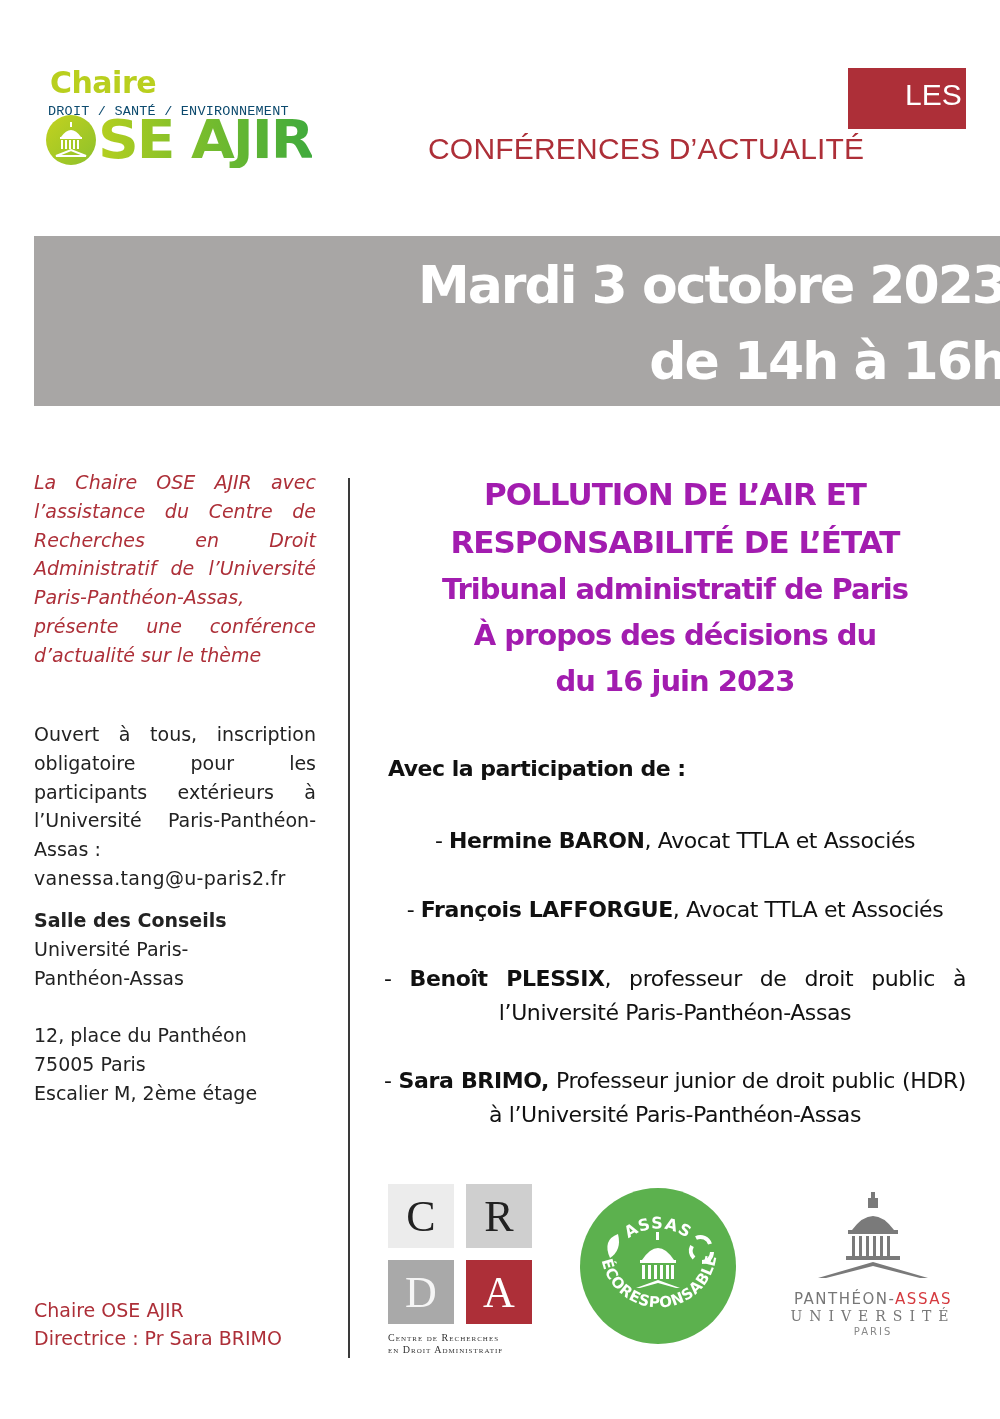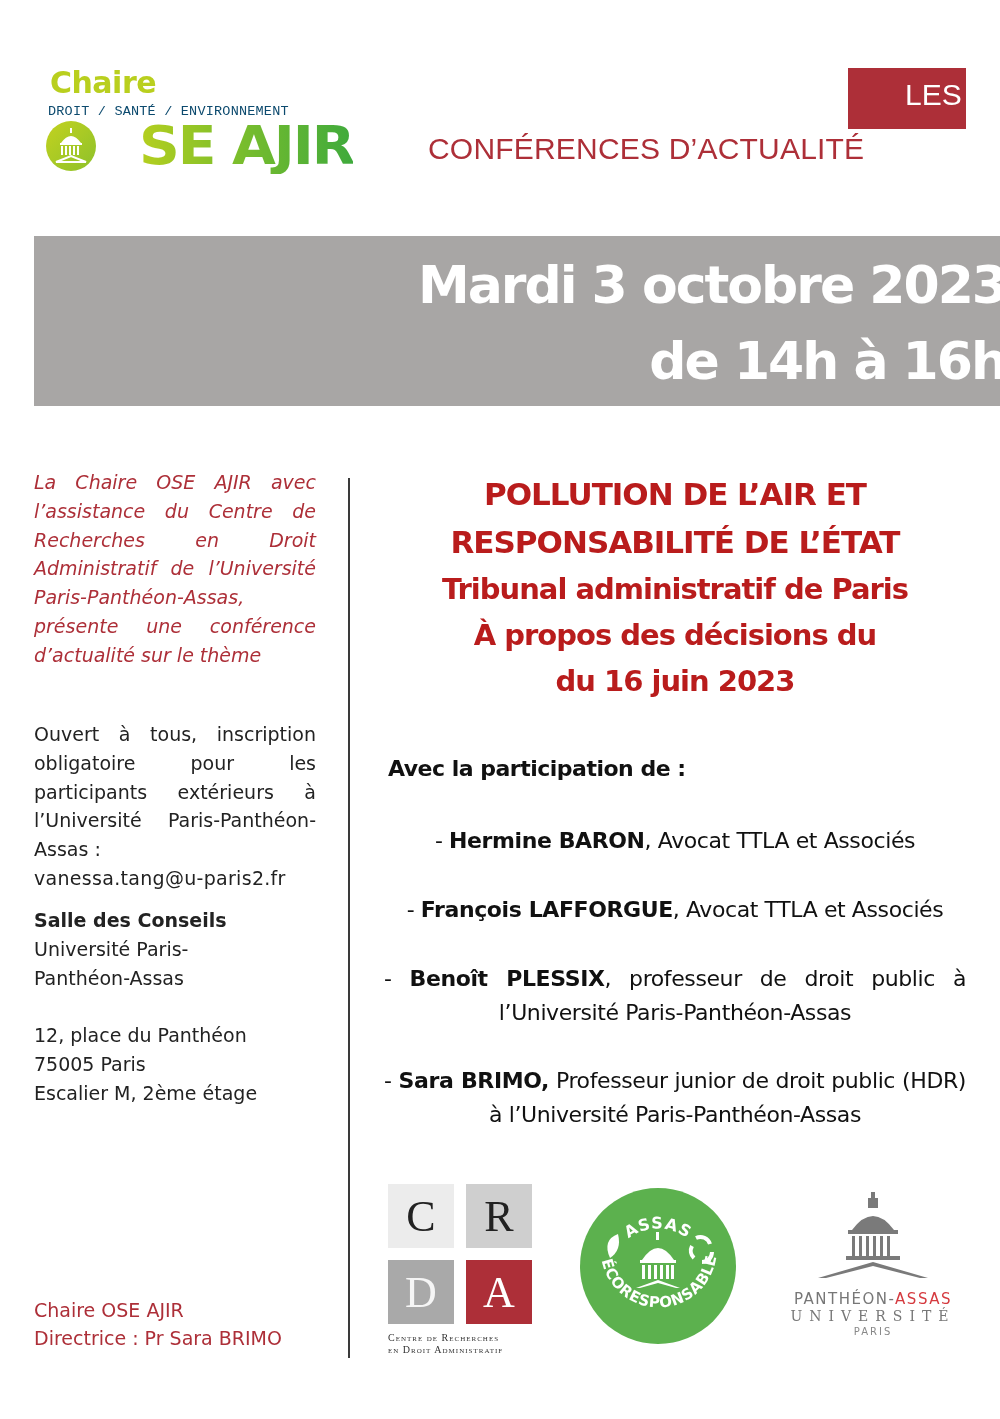--- a/index.html
+++ b/index.html
@@ -2,21 +2,21 @@
 <html><head>
 <meta charset="utf-8">
 <style>
   html, body { margin:0; padding:0; background:#ffffff; }
   body { width:1000px; height:1419px; position:relative; overflow:hidden; font-family:"Liberation Sans", sans-serif; }
   .abs { position:absolute; }
 
   
   #logo-chaire { left:50px; top:66px; font-family:"DejaVu Sans", sans-serif; font-weight:bold; font-size:30px; color:#b9cf1e; letter-spacing:-0.5px; line-height:34px; }
   #logo-sub { left:48px; top:104px; font-family:Liberation Mono, monospace; font-size:13.5px; color:#0c4a6e; letter-spacing:0.2px; white-space:nowrap; }
-  #logo-main { left:46px; top:118px; height:56px; display:flex; align-items:center;gap:41px; }
+  #logo-main { left:46px; top:112px; height:56px; display:flex; align-items:center; }
   #logo-main .dome { width:50px; height:50px; border-radius:50%; background:linear-gradient(135deg,#c3d21f,#8dc12b); display:flex; align-items:center; justify-content:center; margin-right:2px; }
   #logo-main .txt { font-family:"DejaVu Sans", sans-serif; font-weight:900; font-size:54px; line-height:56px; letter-spacing:-2px;
      background:linear-gradient(90deg,#b5cf1f 0%,#7cbe2c 45%,#3faa3c 100%); -webkit-background-clip:text; background-clip:text; color:transparent; transform:scaleX(1.05); transform-origin:left; }
 
   
   #les-box { left:848px; top:68px; width:118px; height:61px; background:#ad2f38; }
   #les-box span { position:absolute; left:16px; top:10px; color:#fff; font-size:30px; font-family:"Liberation Sans", sans-serif;margin-left:41px; }
   #conf-title { left:428px; top:132px; color:#ad2f38; font-size:30px; font-family:"Liberation Sans", sans-serif; white-space:nowrap; letter-spacing:0.2px; }
 
   
@@ -31,21 +31,21 @@
   .leftcol { left:34px; width:282px; font-family:"DejaVu Sans", sans-serif; font-size:19px; line-height:28.8px; text-align:justify; }
   #intro { top:468px; color:#ad2f38; font-style:italic; }
   #intro p, #reg p, #venue p { margin:0; }
   #reg { top:720px; color:#222; }
   #reg .email { font-family:"DejaVu Sans", sans-serif; letter-spacing:0.3px; }
   #venue { top:906px; color:#222; text-align:left; }
   #venue .b { font-weight:bold; }
   #footer-left { left:34px; top:1296px; color:#ad2f38; font-family:"DejaVu Sans", sans-serif; font-size:19px; line-height:28px; }
 
   
-  #topic { left:380px; top:470px; width:590px; text-align:center; color:#b91c1c; font-family:"DejaVu Sans", sans-serif; font-weight:bold; }
+  #topic { left:380px; top:470px; width:590px; text-align:center; color:#a21caf; font-family:"DejaVu Sans", sans-serif; font-weight:bold; }
   #topic .t { font-size:31px; line-height:48px; letter-spacing:-1px; }
   #topic .s { font-size:29px; line-height:46px; letter-spacing:-1px; }
 
   #part-heading { left:388px; top:756px; font-family:"DejaVu Sans", sans-serif; font-weight:bold; font-size:22px; color:#111; letter-spacing:-0.5px; }
   .part { left:384px; width:582px; font-family:"DejaVu Sans", sans-serif; font-size:22px; line-height:34px; color:#111; letter-spacing:-0.4px; }
   .part b { font-weight:bold; }
   #p1 { top:824px; text-align:center; }
   #p2 { top:893px; text-align:center; }
   #p3 { top:962px; text-align:justify; text-align-last:center; }
   #p4 { top:1064px; text-align:justify; text-align-last:center; }

